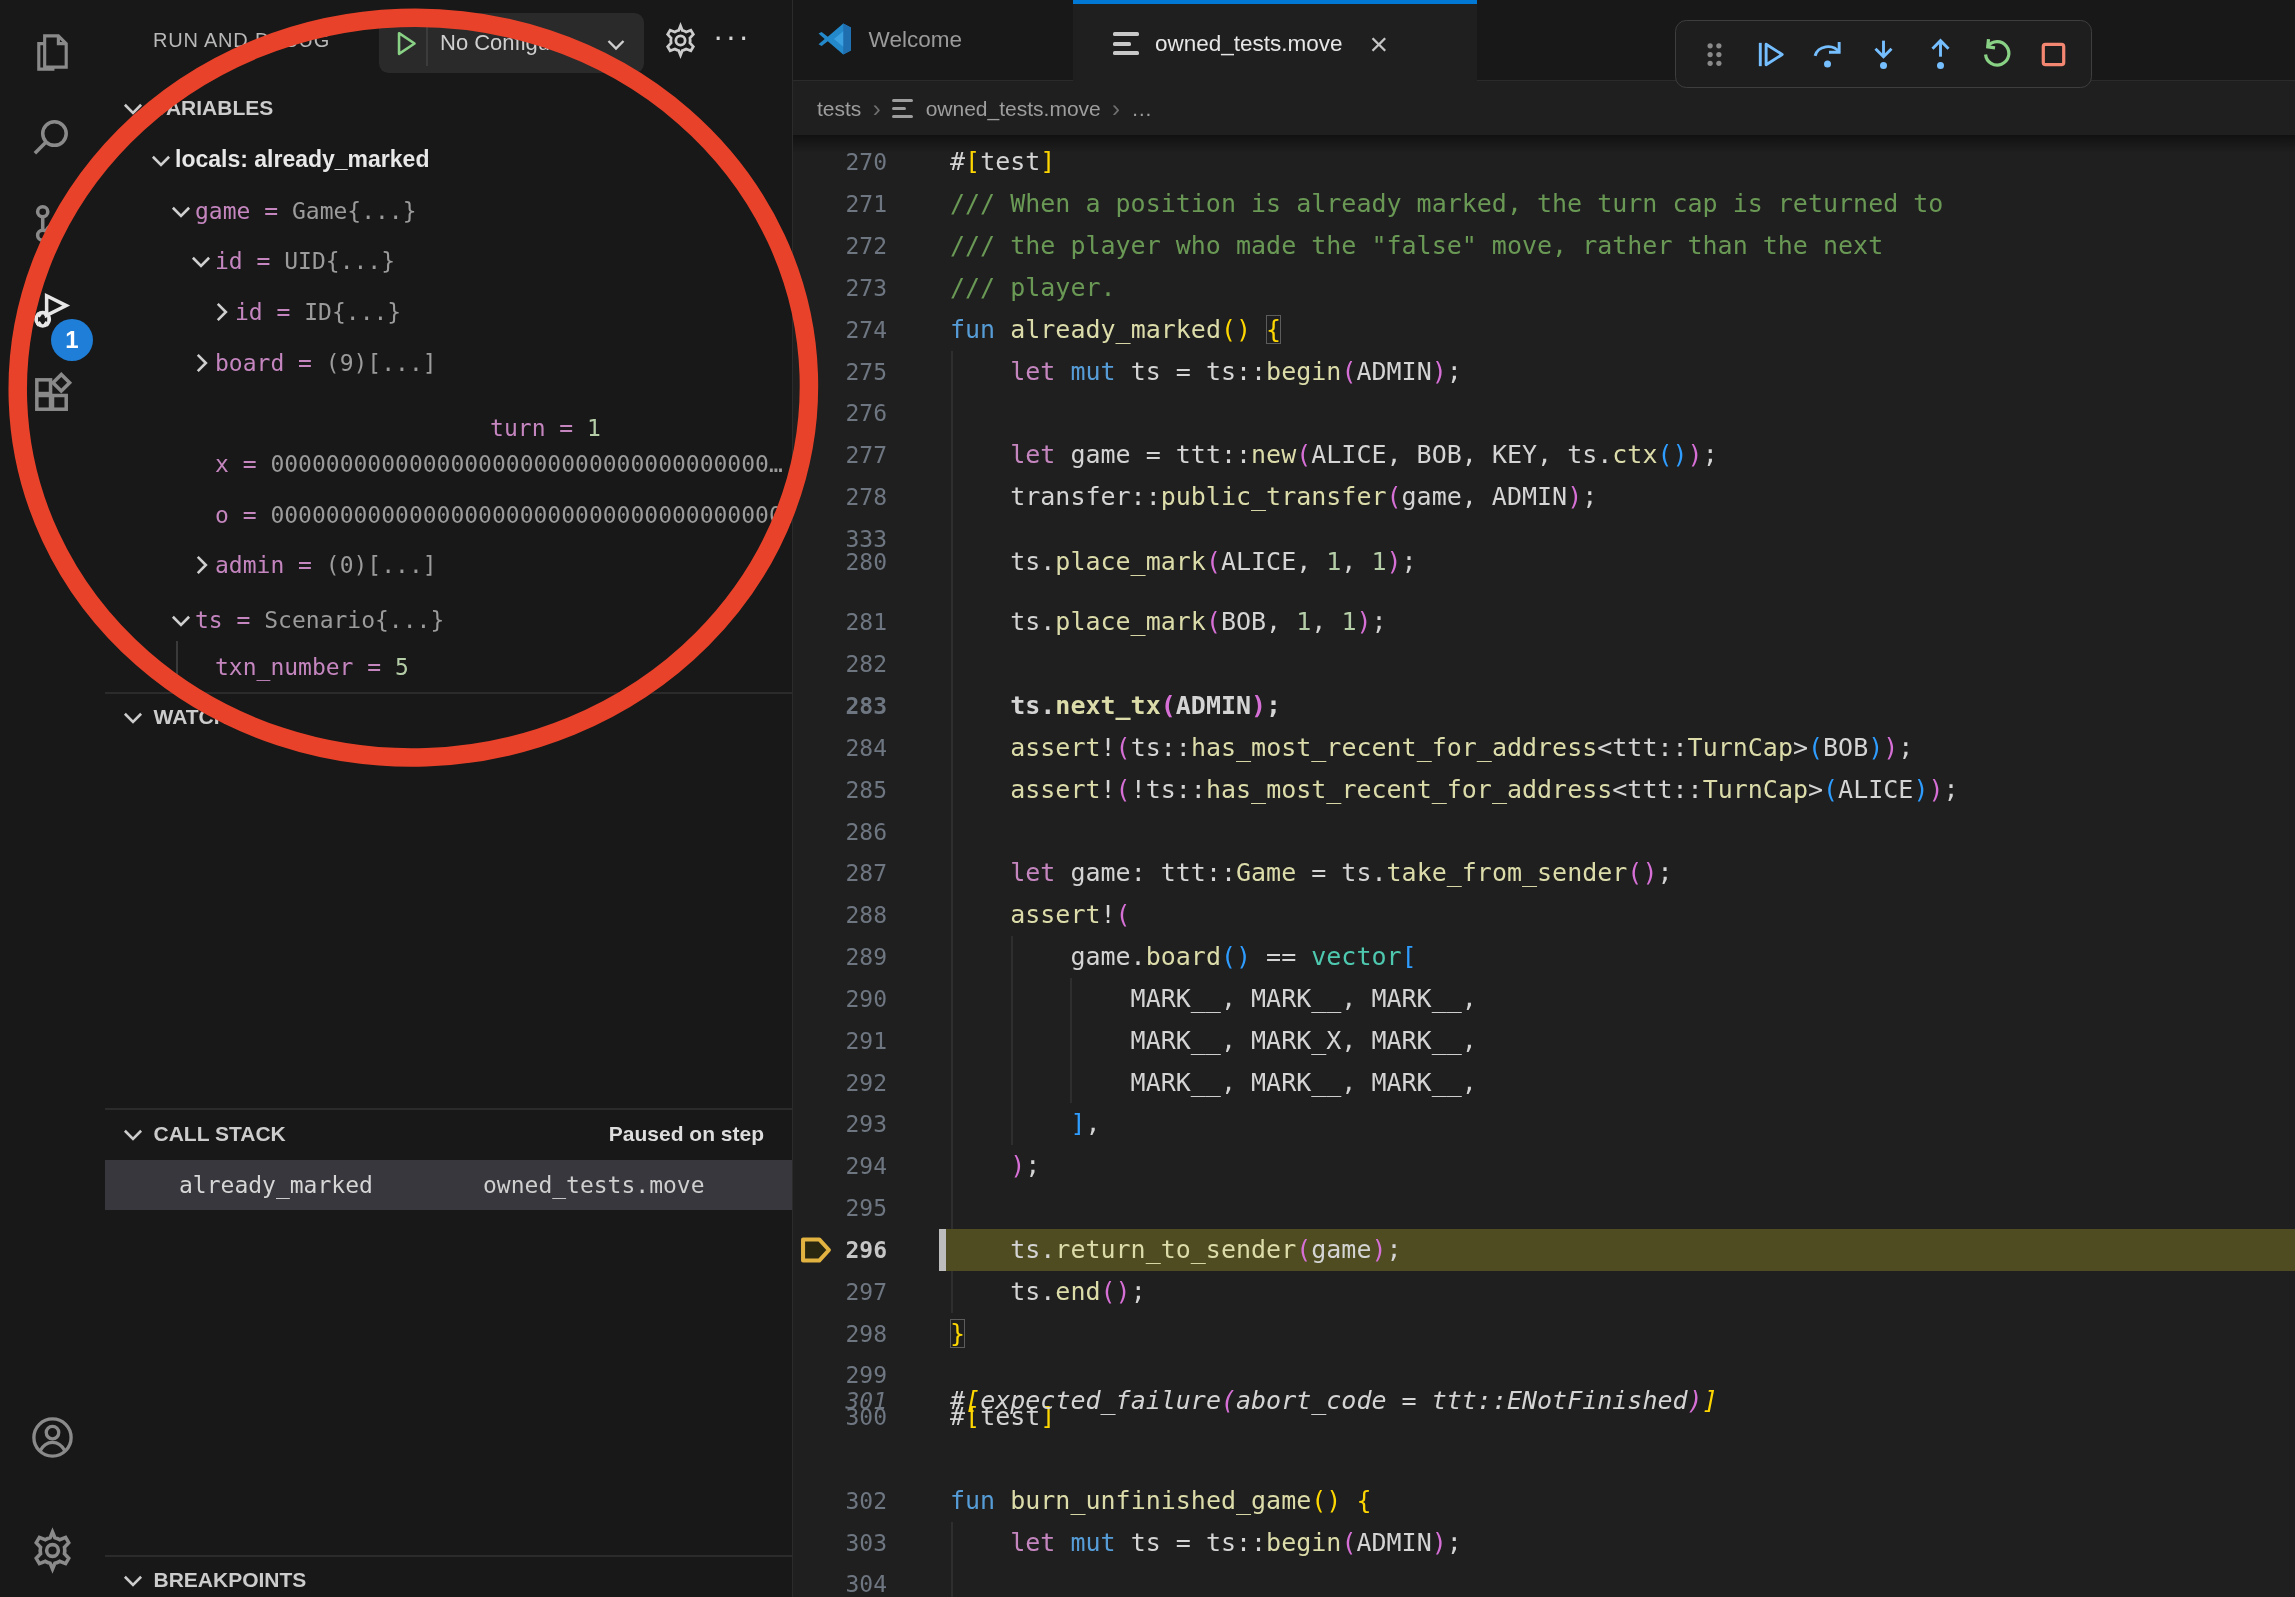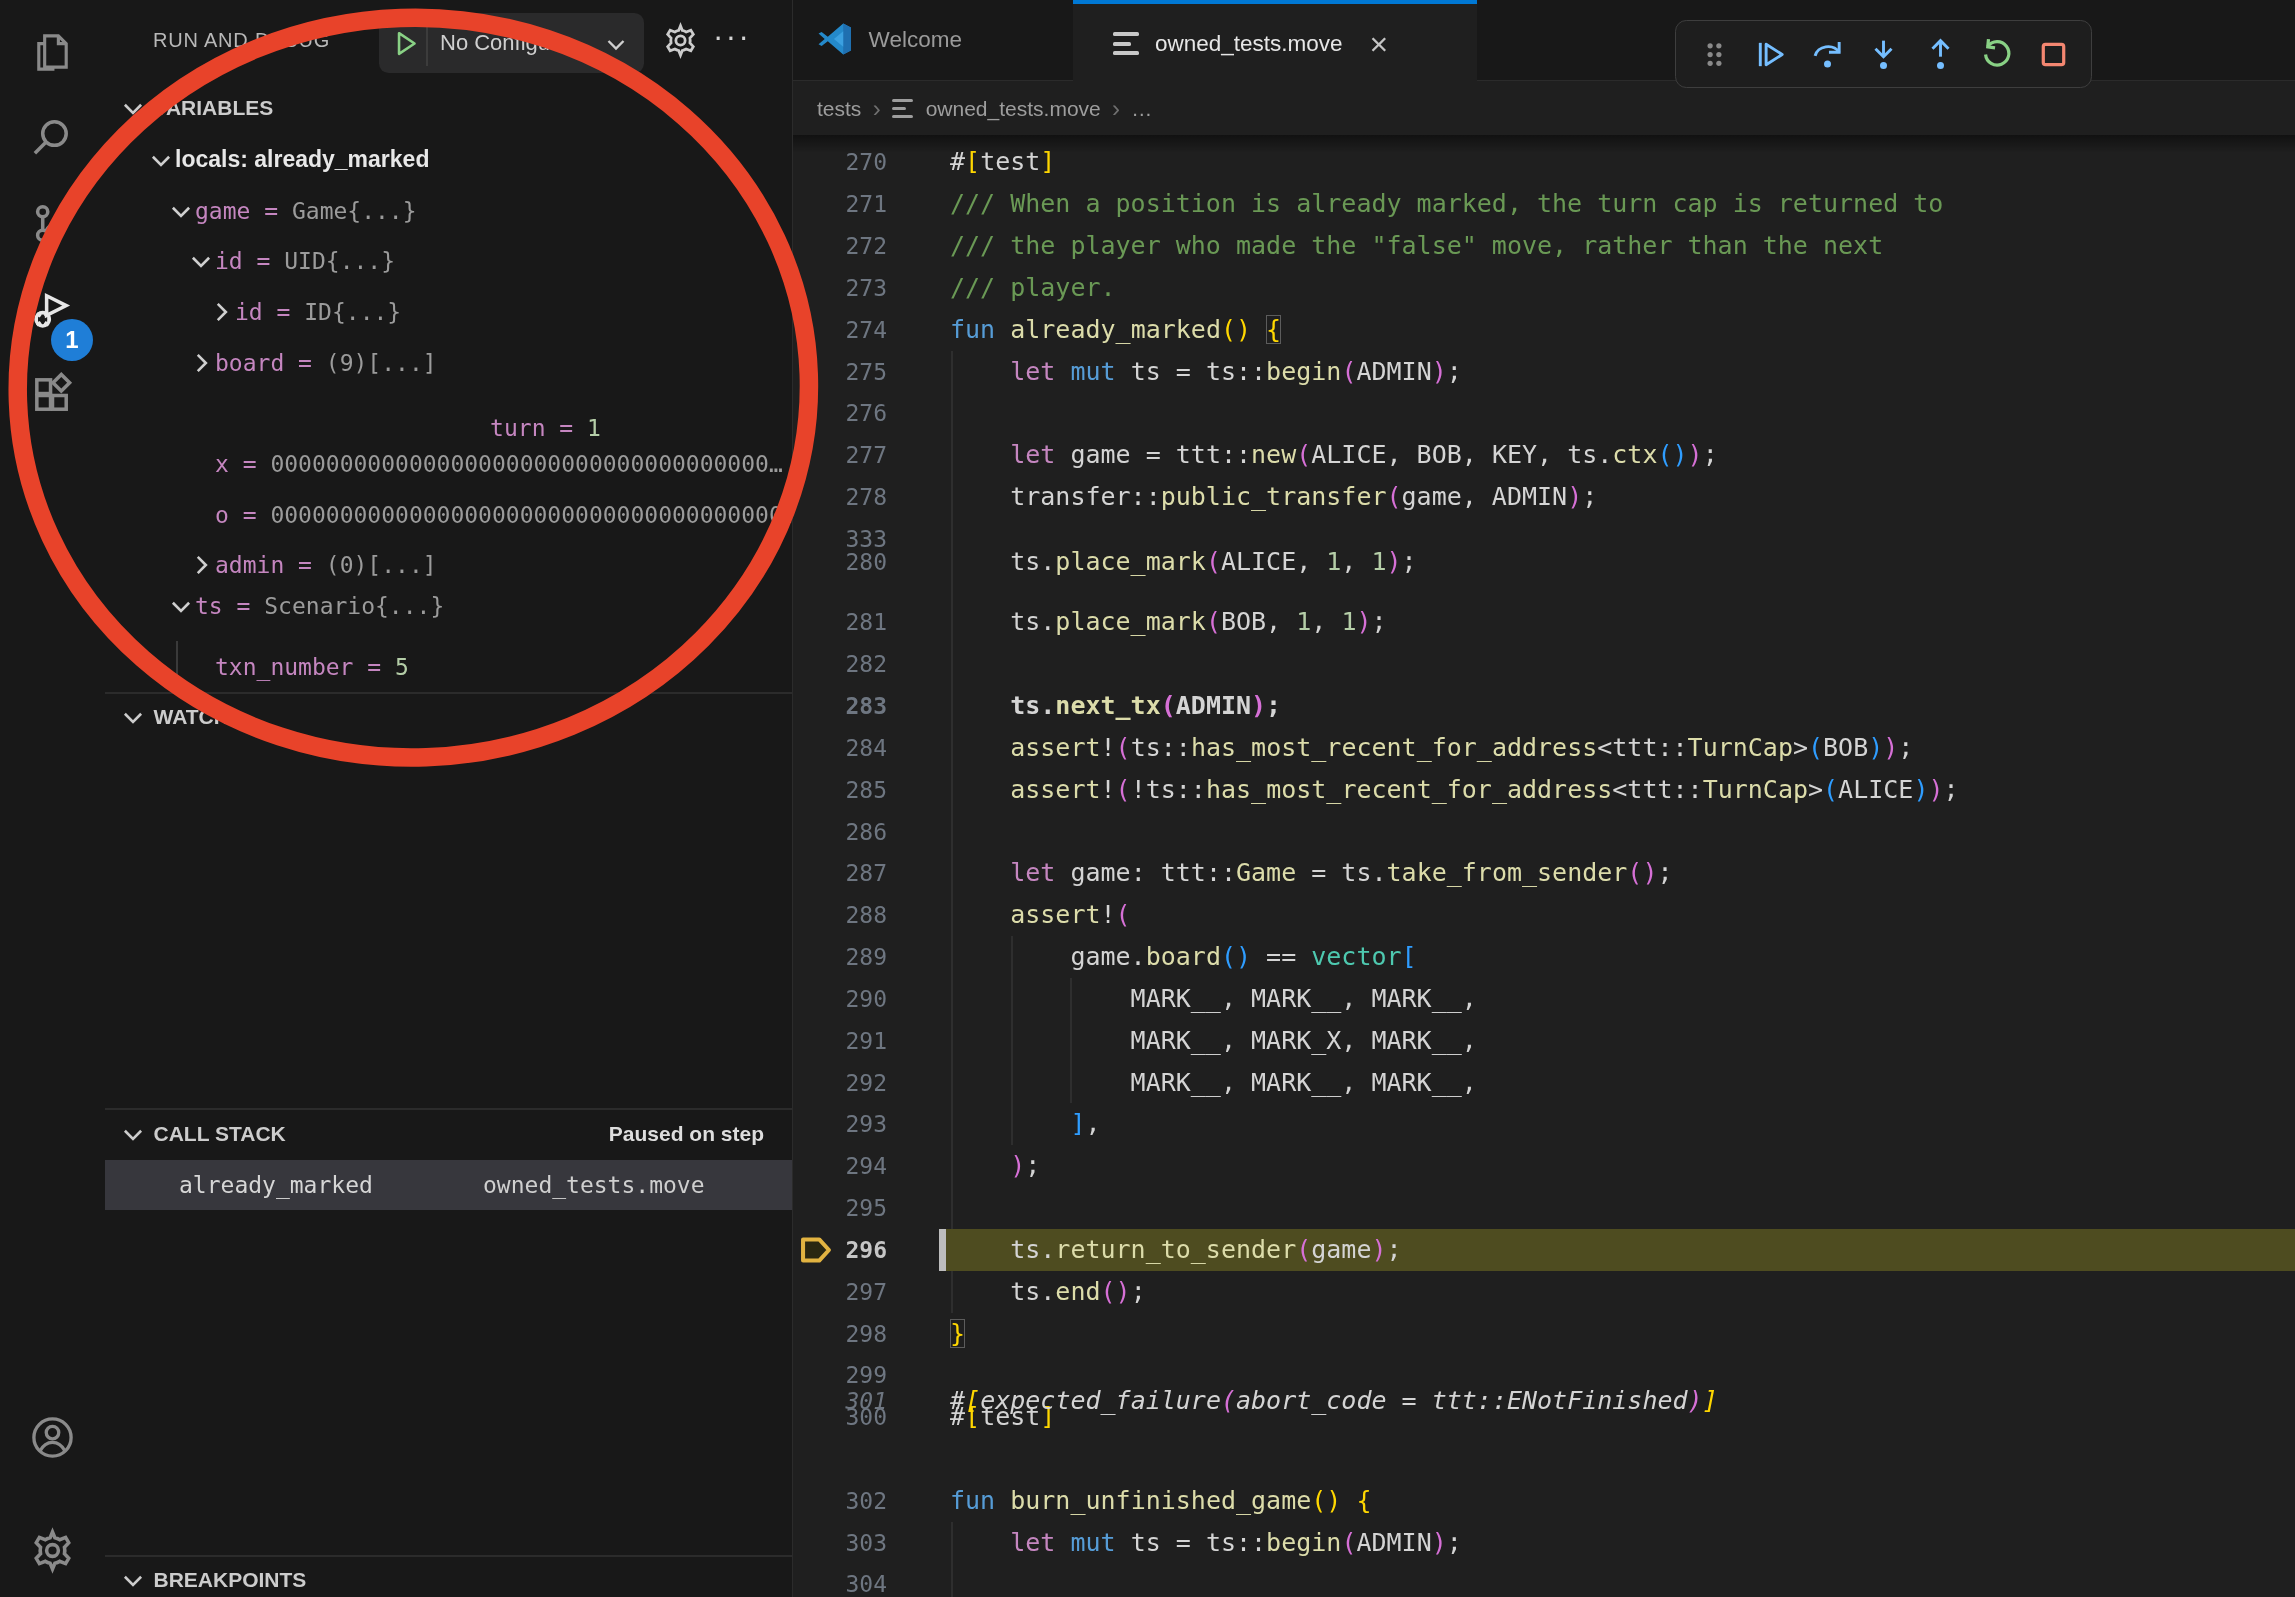--- a/index.html
+++ b/index.html
@@ -201,21 +201,21 @@
             </svg></span><span class="v-name">id</span><span class="v-eq"> = </span><span class="v-val ">ID{...}</span></div>
         <div class="vrow" style="top: 203px; padding-left: 83px;"><span class="chevcell"><svg viewBox="0 0 16 16" fill="none" stroke="#cfcfcf" stroke-width="1.6">
               <polyline points="6,3 11,8 6,13"></polyline>
             </svg></span><span class="v-name">board</span><span class="v-eq"> = </span><span class="v-val ">(9)[...]</span></div>
         <div class="vrow" style="top: 268px; padding-left: 83px; justify-content: center;"><span class="chevcell"></span><span class="v-name">turn</span><span class="v-eq"> = </span><span class="v-val num">1</span></div>
         <div class="vrow" style="top: 304px; padding-left: 83px;"><span class="chevcell"></span><span class="v-name">x</span><span class="v-eq"> = </span><span class="v-val ">000000000000000000000000000000000000…</span></div>
         <div class="vrow" style="top: 355px; padding-left: 83px;"><span class="chevcell"></span><span class="v-name">o</span><span class="v-eq"> = </span><span class="v-val ">0000000000000000000000000000000000000.</span></div>
         <div class="vrow" style="top: 405px; padding-left: 83px;"><span class="chevcell"><svg viewBox="0 0 16 16" fill="none" stroke="#cfcfcf" stroke-width="1.6">
               <polyline points="6,3 11,8 6,13"></polyline>
             </svg></span><span class="v-name">admin</span><span class="v-eq"> = </span><span class="v-val ">(0)[...]</span></div>
-        <div class="vrow" style="top: 446px; padding-left: 63px;"><span class="chevcell"><svg viewBox="0 0 16 16" fill="none" stroke="#cfcfcf" stroke-width="1.6">
+        <div class="vrow" style="top: 460px; padding-left: 63px;"><span class="chevcell"><svg viewBox="0 0 16 16" fill="none" stroke="#cfcfcf" stroke-width="1.6">
               <polyline points="3,6 8,11 13,6"></polyline>
             </svg></span><span class="v-name">ts</span><span class="v-eq"> = </span><span class="v-val ">Scenario{...}</span></div>
         <div class="vrow" style="top: 507px; padding-left: 83px;"><span class="chevcell"></span><span class="v-name">txn_number</span><span class="v-eq"> = </span><span class="v-val num">5</span></div>
       </div>
     <div id="tree-guide"></div>
 
     <div class="divider" style="top:692px"></div>
     <div class="sect-head" style="top:693px">
       <span class="chev">
         <svg viewBox="0 0 16 16" fill="none" stroke="#cccccc" stroke-width="1.6">

